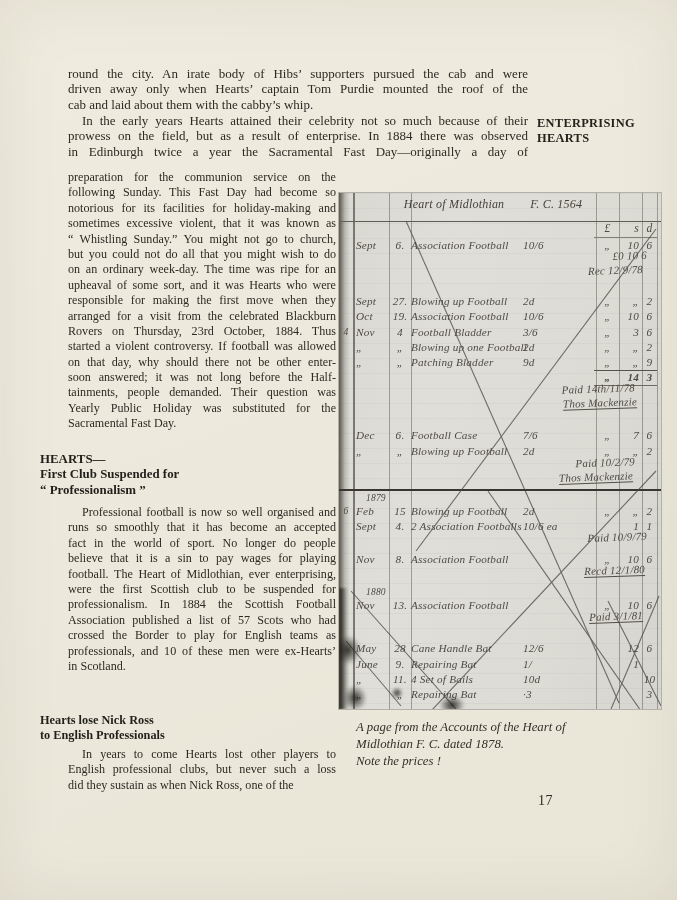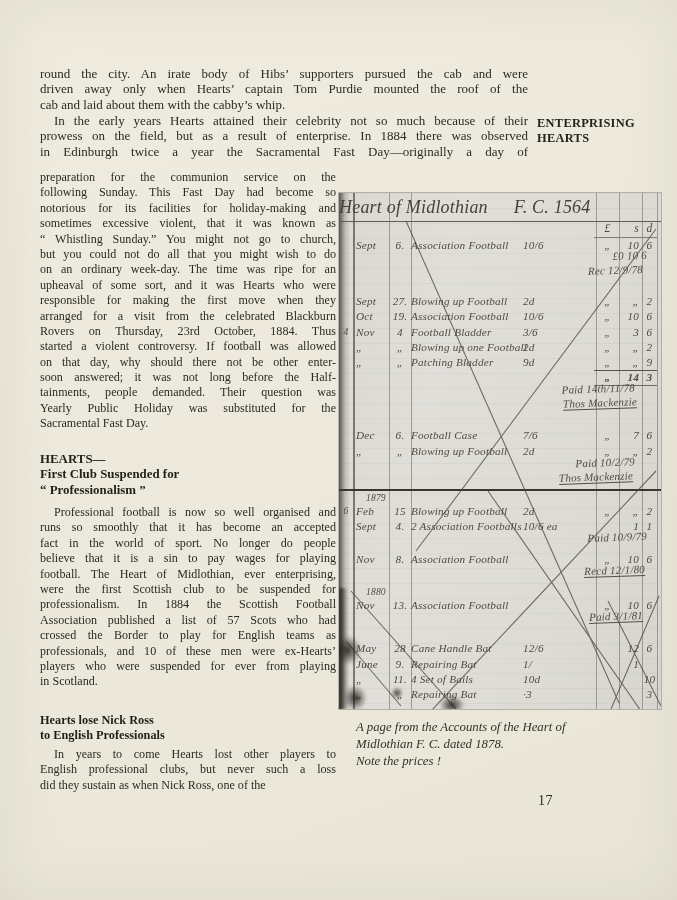--- a/index.html
+++ b/index.html
@@ -7,21 +7,21 @@
     position:relative;width:677px;height:900px;overflow:hidden;
     background:linear-gradient(160deg,#efecdf 0%,#ece9dc 55%,#e9e6d8 100%);
     box-shadow:inset 0 0 60px rgba(120,110,90,.12);
     font-family:"Liberation Serif","DejaVu Serif",serif;
     color:#2c2a23;
   }
   
   .tblock{position:absolute;}
   .jline{
     text-align:justify;text-align-last:justify;
-    height:15.4px;line-height:15.4px;overflow:hidden;white-space:normal;
+    height:15.4px;line-height:15.4px;overflow:hidden;white-space:normal;margin-left:28px;
   }
   .jline.ll{text-align-last:left;}
   .jline.ind{padding-left:14px;}
   .wide{width:488px;font-size:13px;}
   .narrow{width:296px;font-size:12.1px;}
   .bh{font-weight:bold;color:#211f19;}
   #heading1 div{height:15.4px;line-height:15.4px;font-size:12.9px;}
   #heading2 div{height:15px;line-height:15px;font-size:12.3px;}
   #margin-note{position:absolute;left:537px;top:116px;width:130px;
     font-weight:bold;font-size:12.4px;line-height:14.5px;letter-spacing:.3px;color:#24221c;}
@@ -38,22 +38,22 @@
     border:1px solid #b3b1a8;
     box-sizing:border-box;
     overflow:hidden;
   }
   .p-edge{position:absolute;left:0;top:0;bottom:0;width:11px;
     background:linear-gradient(to right, rgba(44,41,34,.75), rgba(44,41,34,.18) 55%, rgba(44,41,34,0));}
   .vl{position:absolute;top:0;bottom:0;width:1px;background:rgba(92,90,80,.5);}
   .vl.strong{width:1.5px;background:rgba(70,68,58,.65);}
   #p-rows{position:absolute;left:0;top:4px;right:0;}
   .hw{font-style:italic;letter-spacing:.2px;color:#4e4b43;}
-  .p-title{height:24px;display:flex;justify-content:flex-start;gap:26px;
-    font-size:18px;padding-right:14px;color:#45423a;}
+  .p-title{height:24px;display:flex;justify-content:center;gap:26px;
+    font-size:12px;padding-right:14px;color:#45423a;}
   .lsd-row{height:16px;display:flex;border-top:1px solid #5f5c53;position:relative;font-size:11.5px;}
   .lsd-row::after{content:'';position:absolute;left:255px;right:4px;bottom:0;border-bottom:1px solid #817e73;}
   .e-row{height:15.2px;line-height:15.2px;display:flex;font-size:11.2px;}
   .c-pre{width:14px;text-align:center;font-size:9.5px;}
   .c-m{width:36px;padding-left:3px;box-sizing:border-box;}
   .c-d{width:22px;text-align:center;}
   .c-desc{width:185px;position:relative;}
   .c-desc .price{position:absolute;left:112px;top:0;}
   .c-q{width:23px;text-align:center;}
   .c-s{width:23px;text-align:right;padding-right:3px;box-sizing:border-box;}
@@ -118,21 +118,20 @@
       <div class="jline ind">Professional football is now so well organised and</div>
       <div class="jline">runs so smoothly that it has become an accepted</div>
       <div class="jline">fact in the world of sport. No longer do people</div>
       <div class="jline">believe that it is a sin to pay wages for playing</div>
       <div class="jline">football. The Heart of Midlothian, ever enterprising,</div>
       <div class="jline">were the first Scottish club to be suspended for</div>
       <div class="jline">professionalism. In 1884 the Scottish Football</div>
       <div class="jline">Association published a list of 57 Scots who had</div>
       <div class="jline">crossed the Border to play for English teams as</div>
       <div class="jline">professionals, and 10 of these men were ex-Hearts’</div>
-      <div class="jline">players who were suspended for ever from playing</div>
       <div class="jline ll">in Scotland.</div>
     </div>
 
   <div id="heading2" class="tblock bh" style="left:40px;top:713px;width:280px;">
     <div>Hearts lose Nick Ross</div>
     <div>to English Professionals</div>
   </div>
 
   <div id="para4" class="tblock narrow" style="left:40px;top:747px;">
       <div class="jline ind">In years to come Hearts lost other players to</div>

